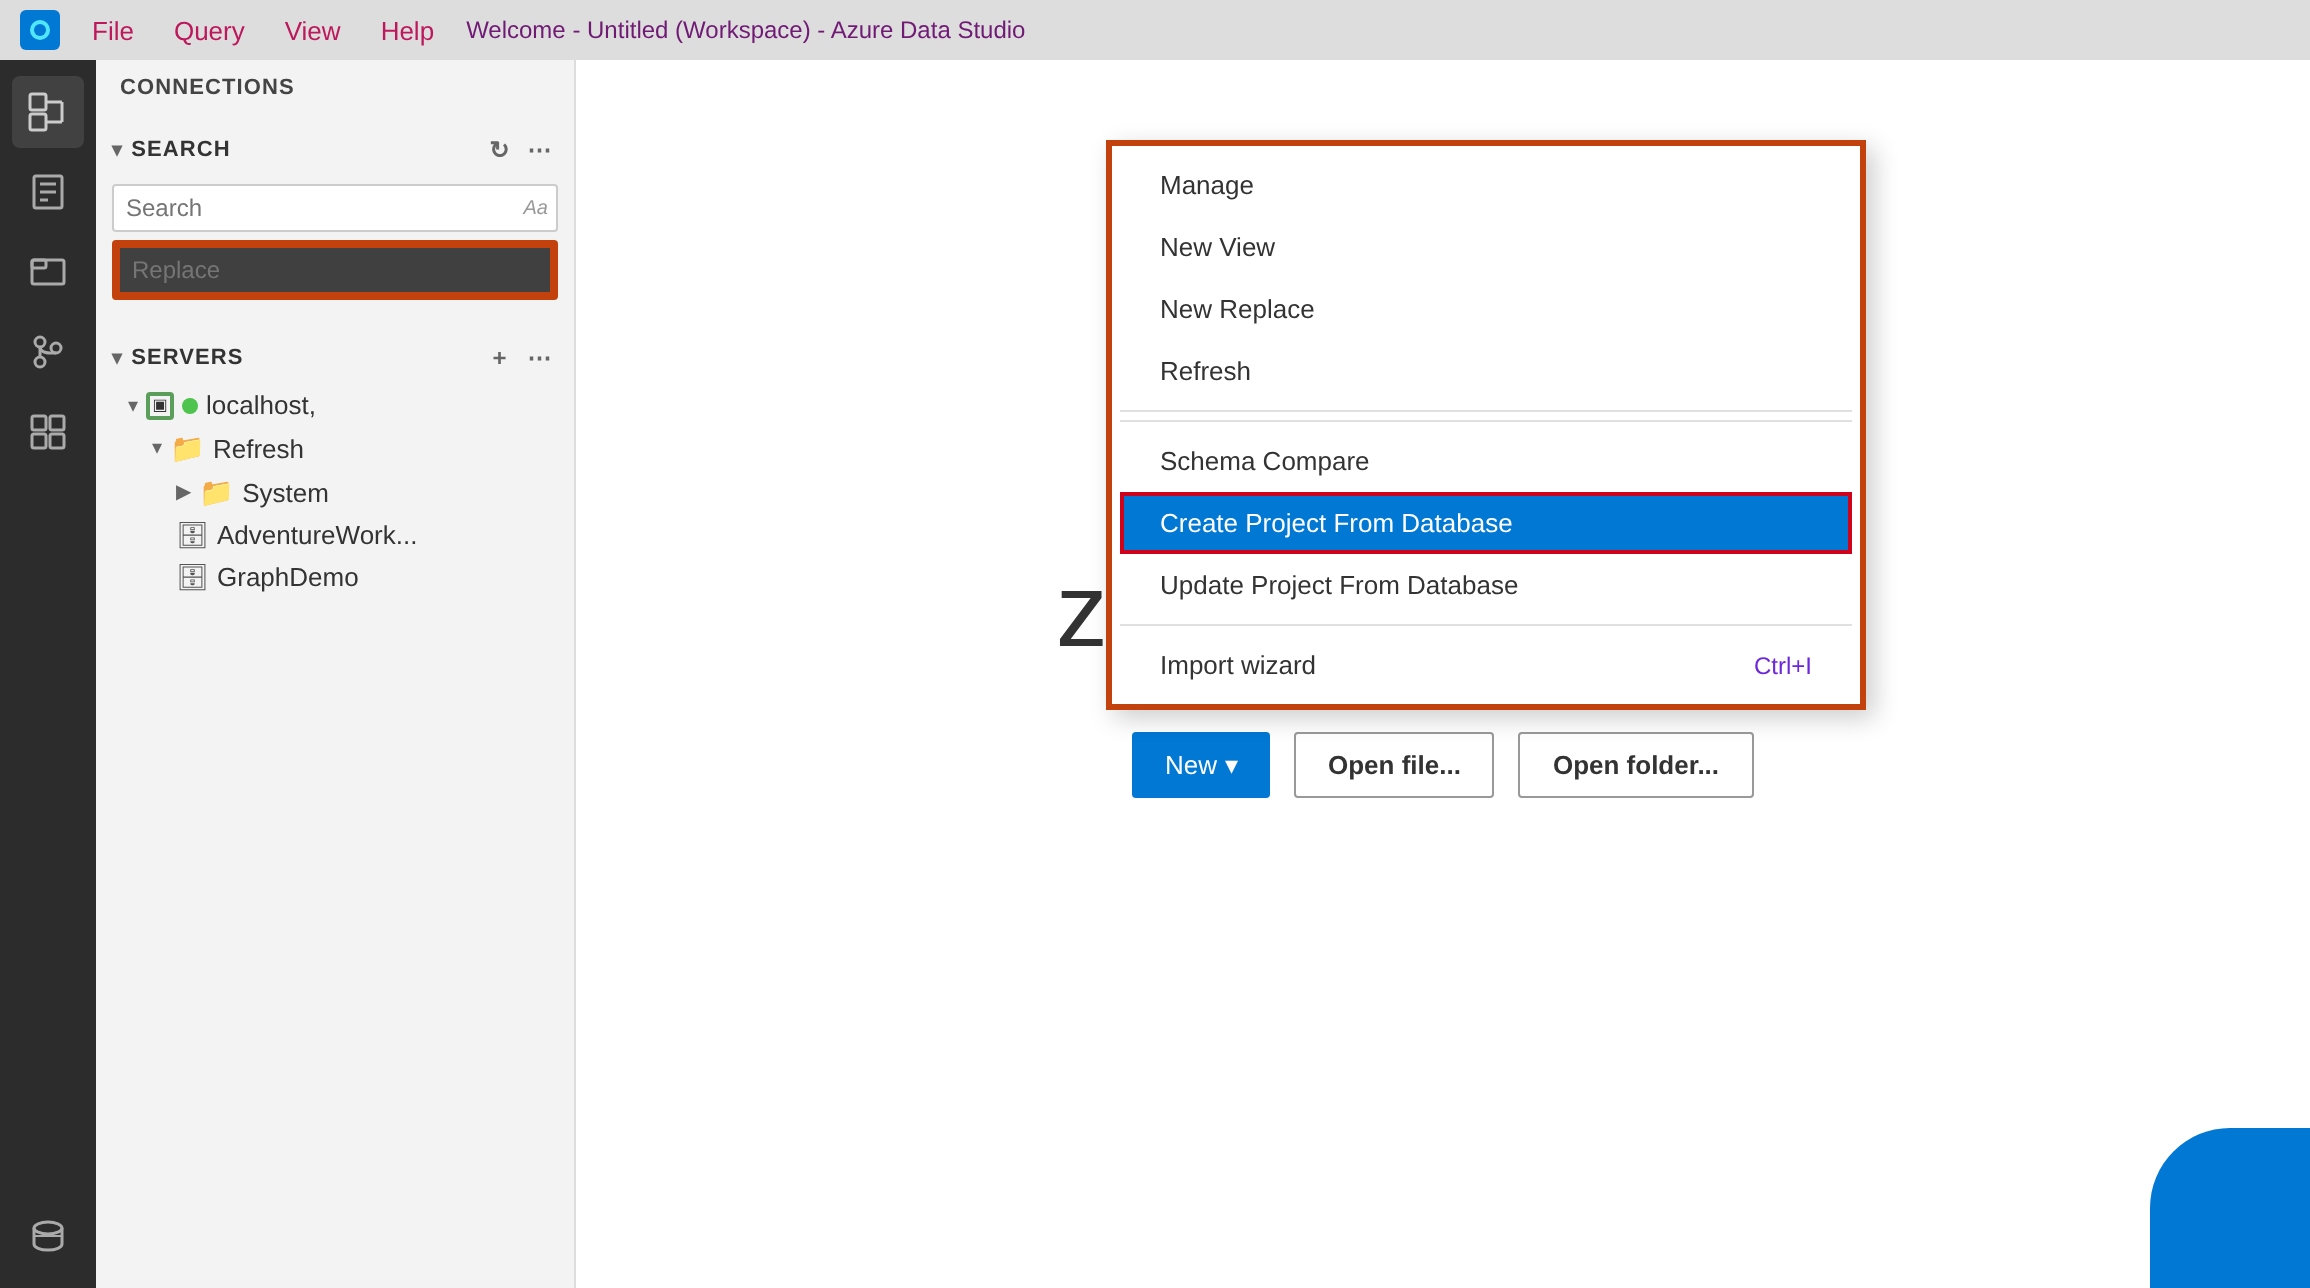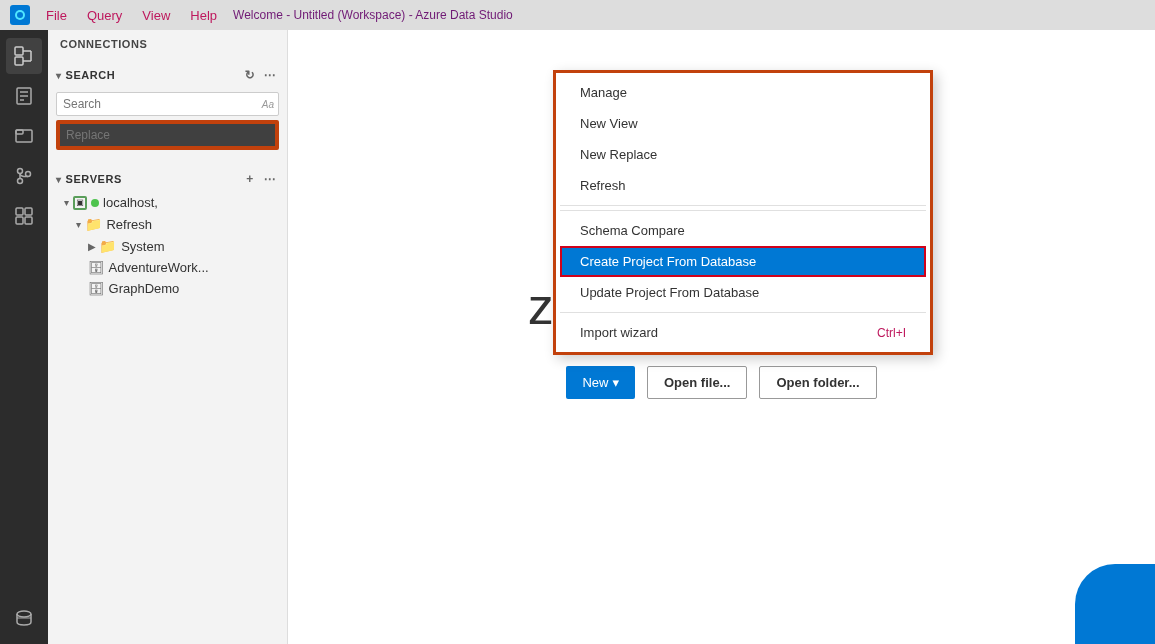--- a/index.html
+++ b/index.html
@@ -309,21 +309,21 @@
       outline: 2px solid #d0021b;
       outline-offset: -2px;
     }
     .menu-separator {
       height: 1px;
       background: #e0e0e0;
       margin: 4px 0;
     }
     .menu-item-shortcut {
       font-size: 12px;
-      color: #be185d;
+      color: #6d28d9;
       margin-left: 24px;
     }
   </style>
 </head>
 <body>
 
 <div class="titlebar">
   <div class="titlebar-logo">
     <svg width="20" height="20" viewBox="0 0 20 20">
       <rect width="20" height="20" rx="3" fill="#0078d4"></rect>

